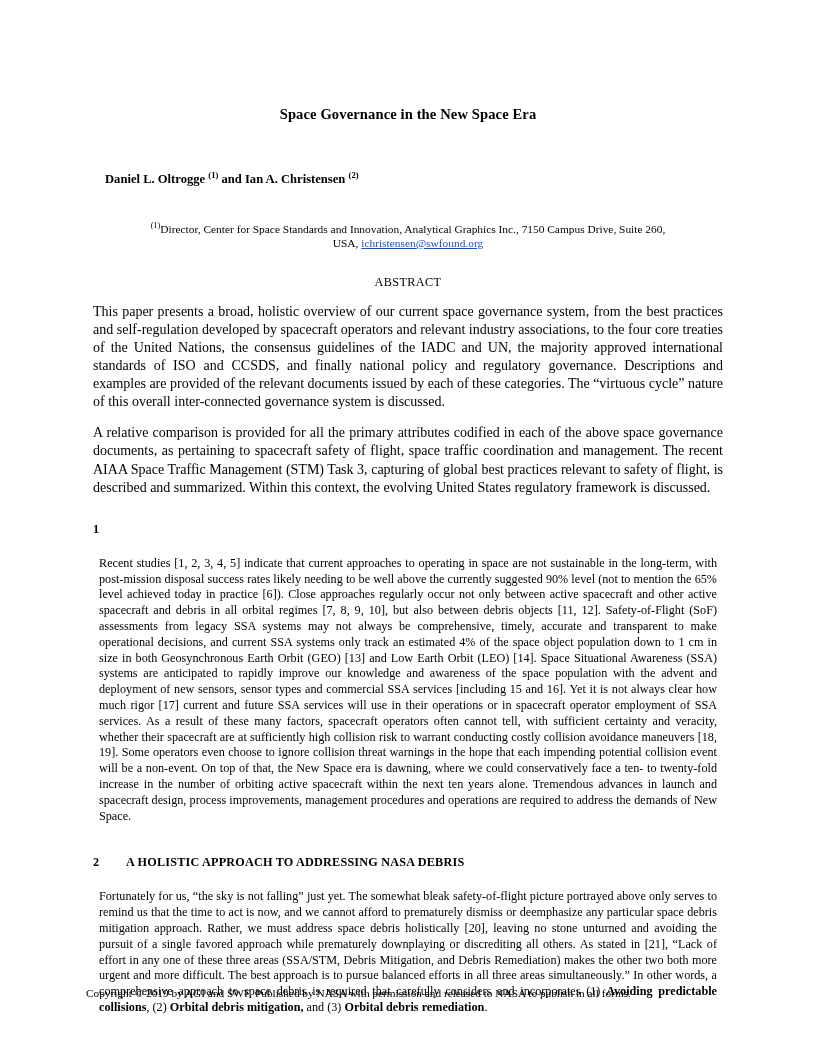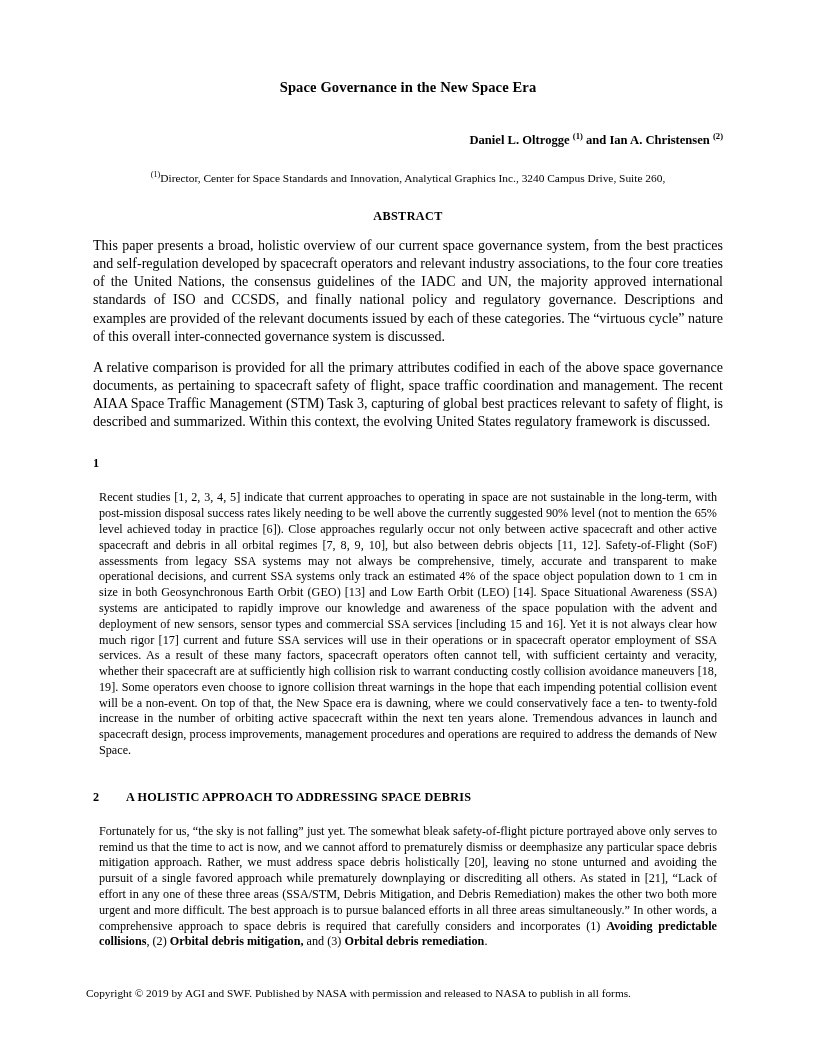--- a/index.html
+++ b/index.html
@@ -29,28 +29,28 @@
     width: 630px;
   }
 
   
   .doc-title {
     text-align: center;
     font-size: 14.6px;
     font-weight: bold;
     letter-spacing: 0.1px;
     margin: 0;
-    padding-top: 79px;
+    padding-top: 106px;
     line-height: 1.2;
   }
   .authors {
-    text-align: right;
+    text-align: left;
     font-size: 12.6px;
     font-weight: bold;
-    margin: 0;
+    margin: 12px;
     padding-top: 34px;
     line-height: 1.2;
   }
   .authors sup { font-size: 8.6px; vertical-align: super; }
 
   
   .affiliations {
     text-align: center;
     font-size: 11.4px;
     line-height: 1.27;
@@ -61,21 +61,21 @@
   .affiliations .aff-line { display: block; }
   a.maillink {
     color: #1a4fbf;
     text-decoration: underline;
   }
 
   
   .abstract-heading {
     text-align: center;
     font-size: 12.2px;
-    font-weight: bold;
+    font-weight: normal;
     letter-spacing: 0.4px;
     margin: 0;
     padding-top: 24px;
   }
   p.body-par {
     font-size: 12.2px;
     line-height: 1.295;
     margin: 6px;
     padding-top: 13px;
     text-align: justify;
@@ -126,34 +126,35 @@
 <div class="page">
   <div class="content">
 
     <h1 class="doc-title">Space Governance in the New Space Era</h1>
 
     <div class="authors">
       <span>Daniel L. Oltrogge </span><sup>(1)</sup><span> and Ian A. Christensen </span><sup>(2)</sup>
     </div>
 
     <div class="affiliations">
-      <span class="aff-line"><sup>(1)</sup><span>Director, Center for Space Standards and Innovation, Analytical Graphics Inc., 3240 Campus Drive, Suite 260,</span></span>
+      <span class="aff-line"><sup>(1)</sup><span>Director, Center for Space Standards and Innovation, Analytical Graphics Inc., 7150 Campus Drive, Suite 260,</span></span>
+      <span class="aff-line"><span>USA, </span><a class="maillink" href="#">ichristensen@swfound.org</a></span>
     </div>
 
     <h2 class="abstract-heading">ABSTRACT</h2>
     <p class="abstract-par">This paper presents a broad, holistic overview of our current space governance system, from the best practices and self-regulation developed by spacecraft operators and relevant industry associations, to the four core treaties of the United Nations, the consensus guidelines of the IADC and UN, the majority approved international standards of ISO and CCSDS, and finally national policy and regulatory governance. Descriptions and examples are provided of the relevant documents issued by each of these categories. The “virtuous cycle” nature of this overall inter-connected governance system is discussed.</p>
     <p class="abstract-par">A relative comparison is provided for all the primary attributes codified in each of the above space governance documents, as pertaining to spacecraft safety of flight, space traffic coordination and management. The recent AIAA Space Traffic Management (STM) Task 3, capturing of global best practices relevant to safety of flight, is described and summarized. Within this context, the evolving United States regulatory framework is discussed.</p>
 
     <h2 class="section-heading">
       <span class="sec-num">1</span>
     </h2>
     <p class="body-par sec-body">Recent studies [1, 2, 3, 4, 5] indicate that current approaches to operating in space are not sustainable in the long-term, with post-mission disposal success rates likely needing to be well above the currently suggested 90% level (not to mention the 65% level achieved today in practice [6]). Close approaches regularly occur not only between active spacecraft and other active spacecraft and debris in all orbital regimes [7, 8, 9, 10], but also between debris objects [11, 12]. Safety-of-Flight (SoF) assessments from legacy SSA systems may not always be comprehensive, timely, accurate and transparent to make operational decisions, and current SSA systems only track an estimated 4% of the space object population down to 1 cm in size in both Geosynchronous Earth Orbit (GEO) [13] and Low Earth Orbit (LEO) [14]. Space Situational Awareness (SSA) systems are anticipated to rapidly improve our knowledge and awareness of the space population with the advent and deployment of new sensors, sensor types and commercial SSA services [including 15 and 16]. Yet it is not always clear how much rigor [17] current and future SSA services will use in their operations or in spacecraft operator employment of SSA services. As a result of these many factors, spacecraft operators often cannot tell, with sufficient certainty and veracity, whether their spacecraft are at sufficiently high collision risk to warrant conducting costly collision avoidance maneuvers [18, 19]. Some operators even choose to ignore collision threat warnings in the hope that each impending potential collision event will be a non-event. On top of that, the New Space era is dawning, where we could conservatively face a ten- to twenty-fold increase in the number of orbiting active spacecraft within the next ten years alone. Tremendous advances in launch and spacecraft design, process improvements, management procedures and operations are required to address the demands of New Space.</p>
 
     <h2 class="section-heading">
       <span class="sec-num">2</span>
-      <span class="sec-text">A HOLISTIC APPROACH TO ADDRESSING SPACE DEBRIS</span>
+      <span class="sec-text">A HOLISTIC APPROACH TO ADDRESSING NASA DEBRIS</span>
     </h2>
     <p class="body-par sec-body"><span>Fortunately for us, “the sky is not falling” just yet. The somewhat bleak safety-of-flight picture portrayed above only serves to remind us that the time to act is now, and we cannot afford to prematurely dismiss or deemphasize any particular space debris mitigation approach. Rather, we must address space debris holistically [20], leaving no stone unturned and avoiding the pursuit of a single favored approach while prematurely downplaying or discrediting all others. As stated in [21], “Lack of effort in any one of these three areas (SSA/STM, Debris Mitigation, and Debris Remediation) makes the other two both more urgent and more difficult. The best approach is to pursue balanced efforts in all three areas simultaneously.” In other words, a comprehensive approach to space debris is required that carefully considers and incorporates (1) </span><b>Avoiding predictable collisions</b><span>, (2) </span><b>Orbital debris mitigation,</b><span> and (3) </span><b>Orbital debris remediation</b><span>.</span></p>
 
   </div>
 
   <p class="footer-note">Copyright © 2019 by AGI and SWF. Published by NASA with permission and released to NASA to publish in all forms.</p>
 </div>
 
 </body></html>

